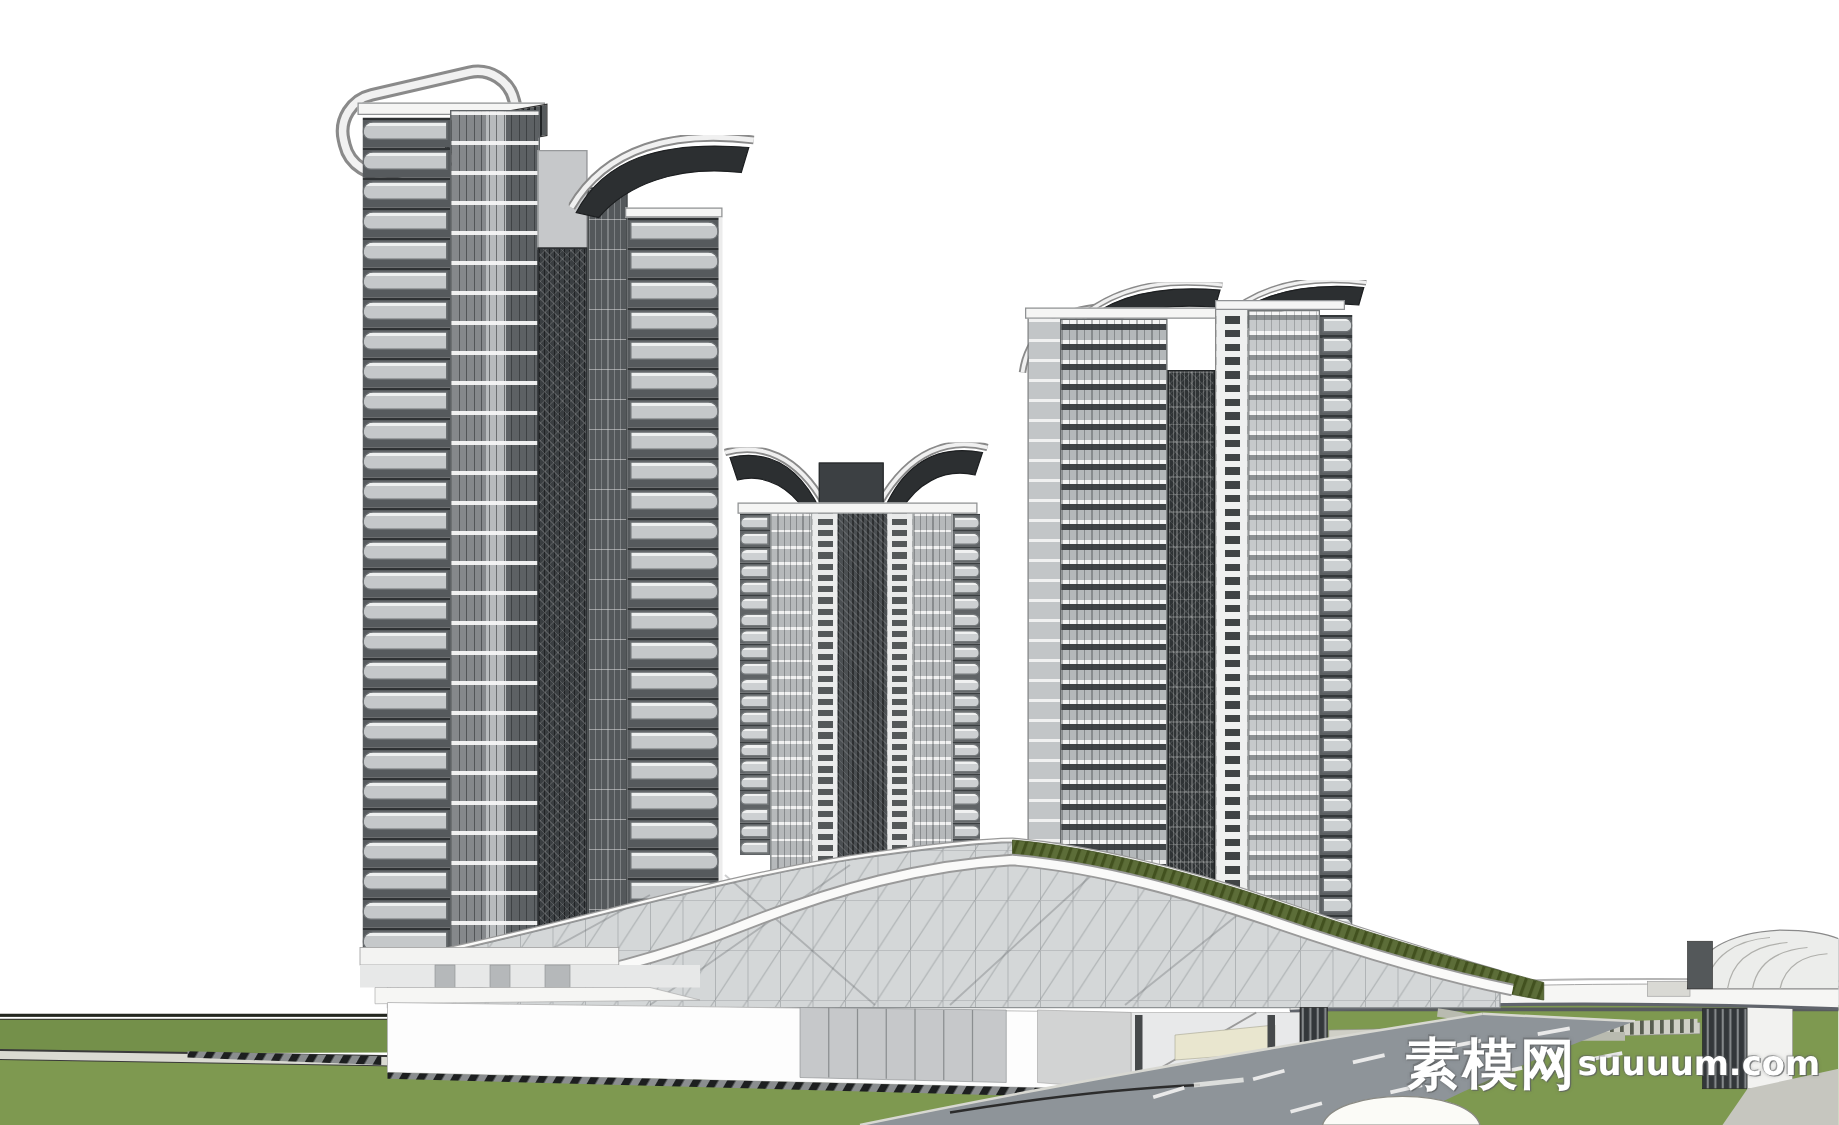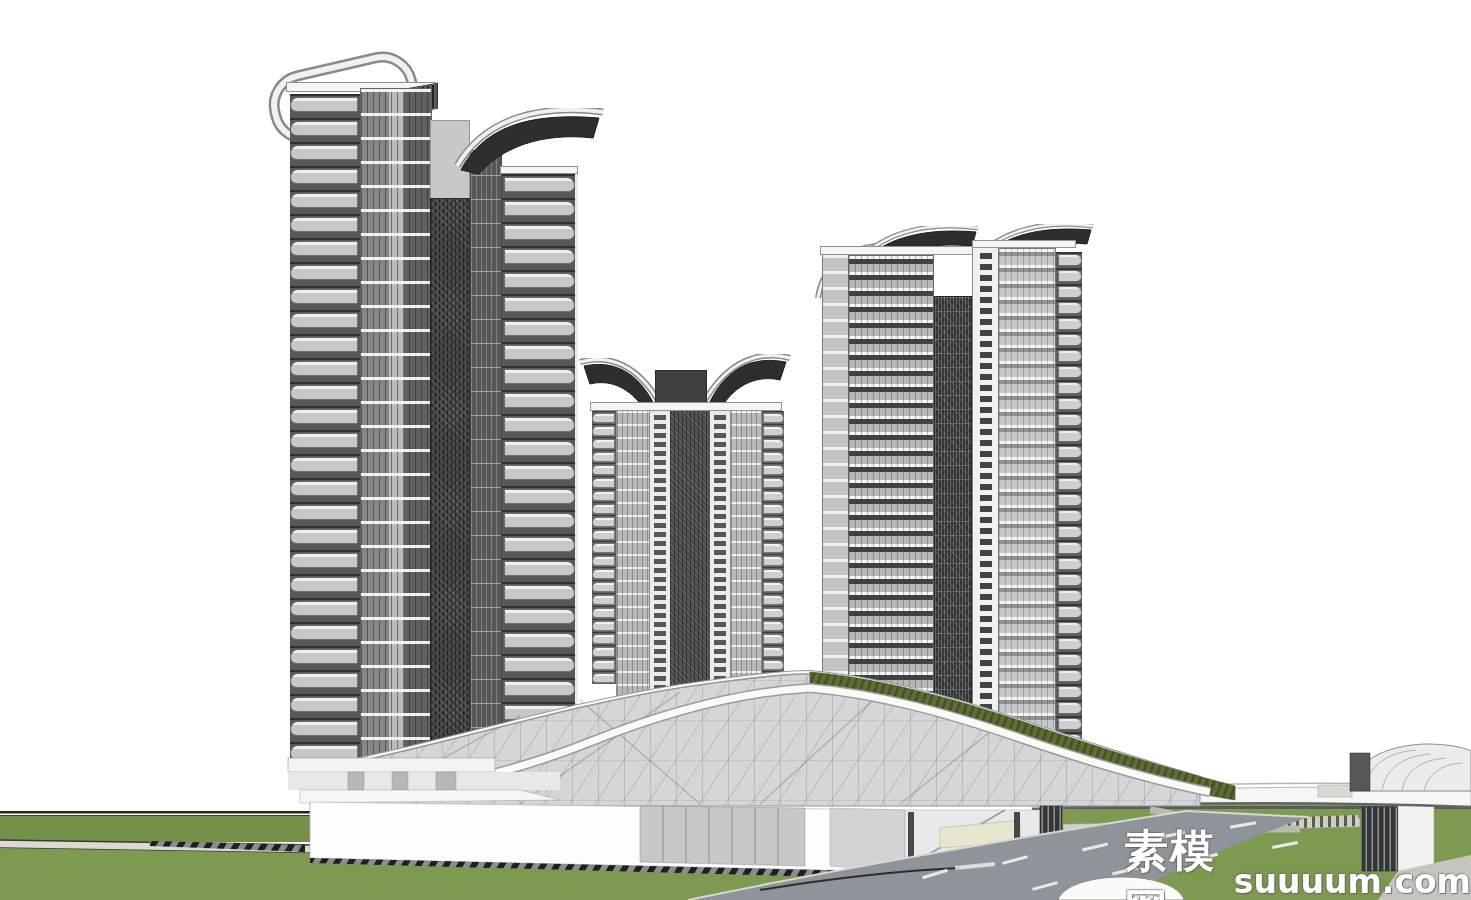--- a/index.html
+++ b/index.html
@@ -67,21 +67,21 @@
     repeating-linear-gradient(45deg,rgba(255,255,255,.10) 0 1px,rgba(0,0,0,0) 1px 6px),
     repeating-linear-gradient(-45deg,rgba(255,255,255,.08) 0 1px,rgba(0,0,0,0) 1px 6px),
     repeating-linear-gradient(90deg,rgba(255,255,255,.22) 0 1px,rgba(0,0,0,0) 1px 3px),
     repeating-linear-gradient(180deg,rgba(255,255,255,.18) 0 1px,rgba(0,0,0,0) 1px 14px),#2f3335;
     border:1px solid #202325;}
   .louver-skew{background:repeating-linear-gradient(90deg,#212426 0 2px,#565a5c 2px 5px);transform:skewY(-10deg);border:1px solid #333;}
   
   #watermark{display:flex;align-items:center;color:#fff;
     text-shadow:1px 1px 0 rgba(95,97,99,.75),-1px -1px 0 rgba(95,97,99,.45),0 0 3px rgba(80,82,84,.55);}
   #watermark .cjk{font-size:44px;font-weight:bold;letter-spacing:2px;}
-  #watermark .latin{font-size:33px;font-weight:bold;letter-spacing:0;}
+  #watermark .latin{font-size:27px;font-weight:bold;letter-spacing:0;}
 </style>
 </head>
 <body>
 
 <div id="canvas">
 
   <svg class="abs" style="left:256px;top:44px" width="176" height="112">
     <g transform="rotate(-13 88 56)">
       <rect x="18" y="22" width="140" height="64" rx="30" fill="none" stroke="#8a8a8a" stroke-width="11"></rect>
       <rect x="18" y="22" width="140" height="64" rx="30" fill="none" stroke="#f1f1f1" stroke-width="6"></rect>

